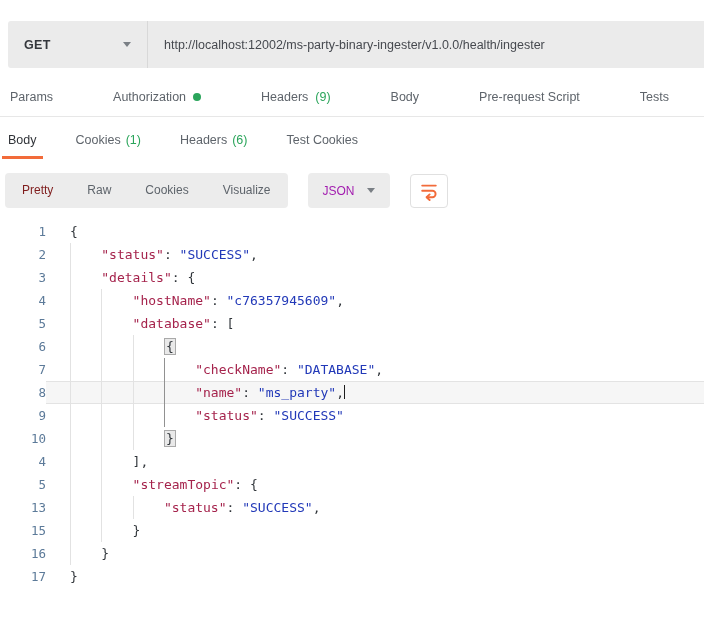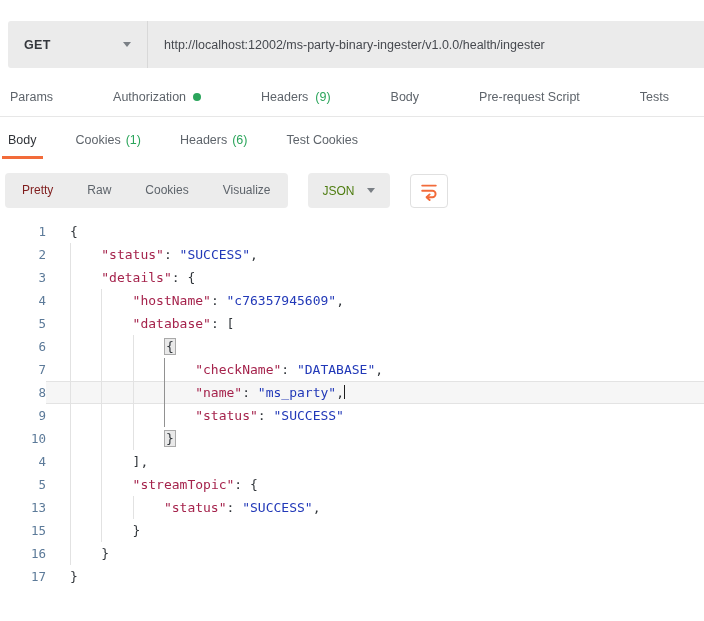--- a/index.html
+++ b/index.html
@@ -39,21 +39,21 @@
   .resp-tab.active{color:#303338;border-bottom-color:var(--orange);}
   .resp-tab .count{color:var(--green);}
 
   
   .toolbar{margin-top:14px;margin-left:5px;display:flex;align-items:center;gap:20px;height:35px;}
   .seg{background:#ececec;border-radius:4px;height:35px;display:flex;align-items:center;}
   .seg .mode{padding:0 17px;font-size:12px;color:#5e646b;line-height:35px;cursor:pointer;}
   .seg .mode.active{color:#7f1d1d;}
   .lang{background:#ececec;border-radius:4px;height:35px;display:flex;align-items:center;
     gap:12px;padding:0 15px;cursor:pointer;}
-  .lang .l-label{font-size:12px;color:#4d7c0f;text-align:center;}
+  .lang .l-label{font-size:12px;color:#a21caf;text-align:center;}
   .wrap-btn{width:38px;height:34px;border:1px solid #e0e0e0;border-radius:4px;background:#fff;
     display:flex;align-items:center;justify-content:center;cursor:pointer;}
   .wrap-btn svg{stroke:var(--orange);stroke-width:1.9;stroke-linecap:round;stroke-linejoin:round;fill:none;}
 
   
   .editor{margin-top:12px;font-family:"DejaVu Sans Mono","Liberation Mono",monospace;
     font-size:13px;}
   .line{display:flex;height:23px;line-height:23px;}
   .gutter{width:46px;text-align:right;color:var(--lnum);flex:none;font-size:12.5px;}
   .code{flex:1;position:relative;padding-left:24px;white-space:pre;}

